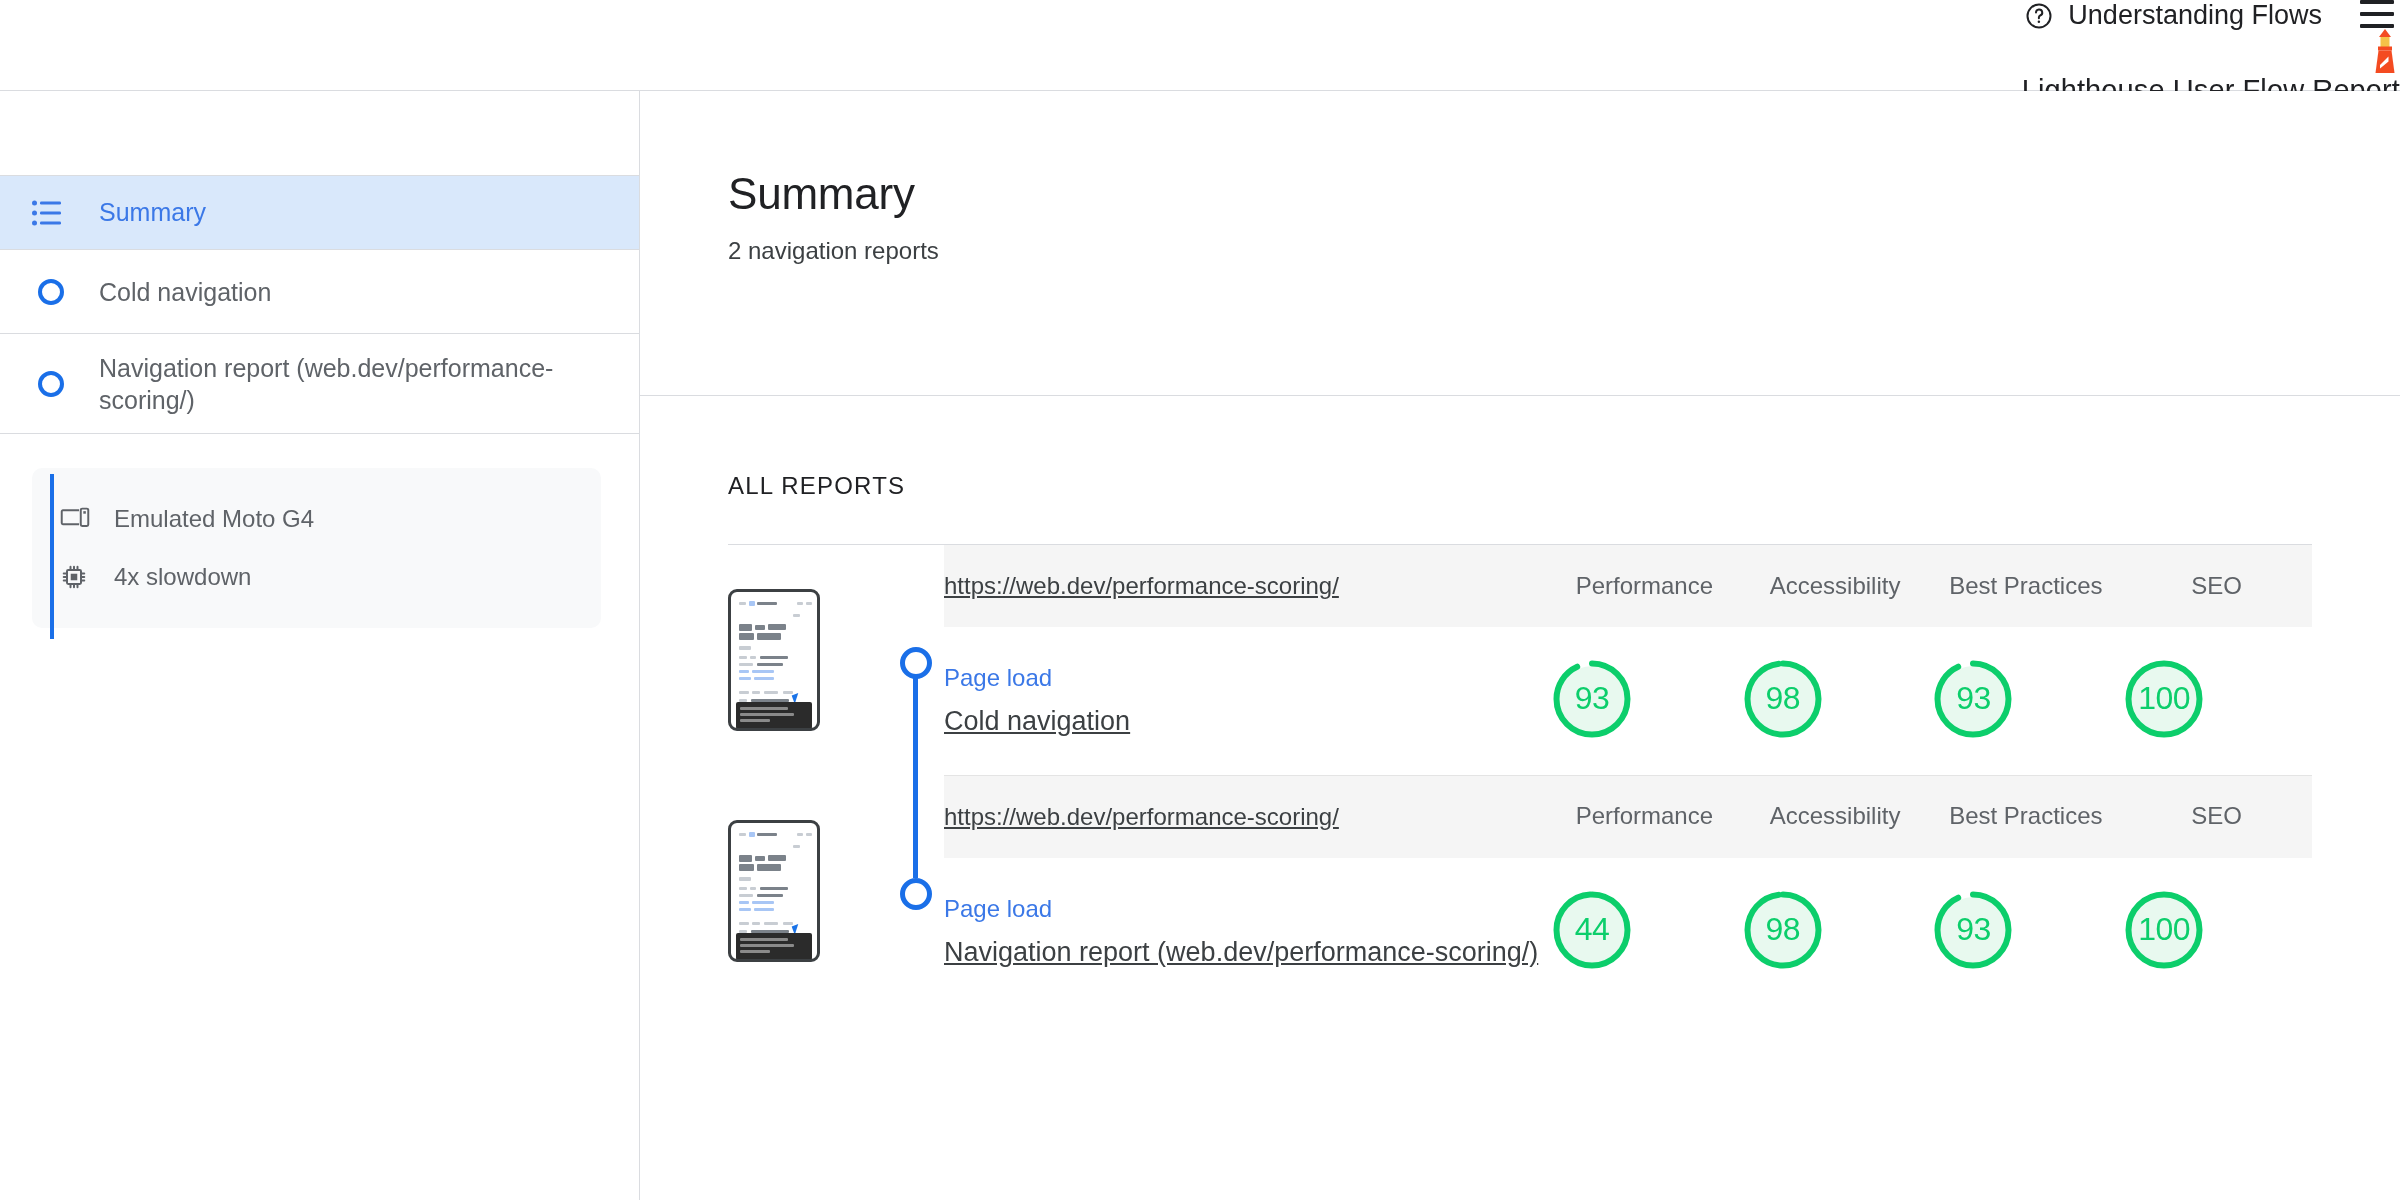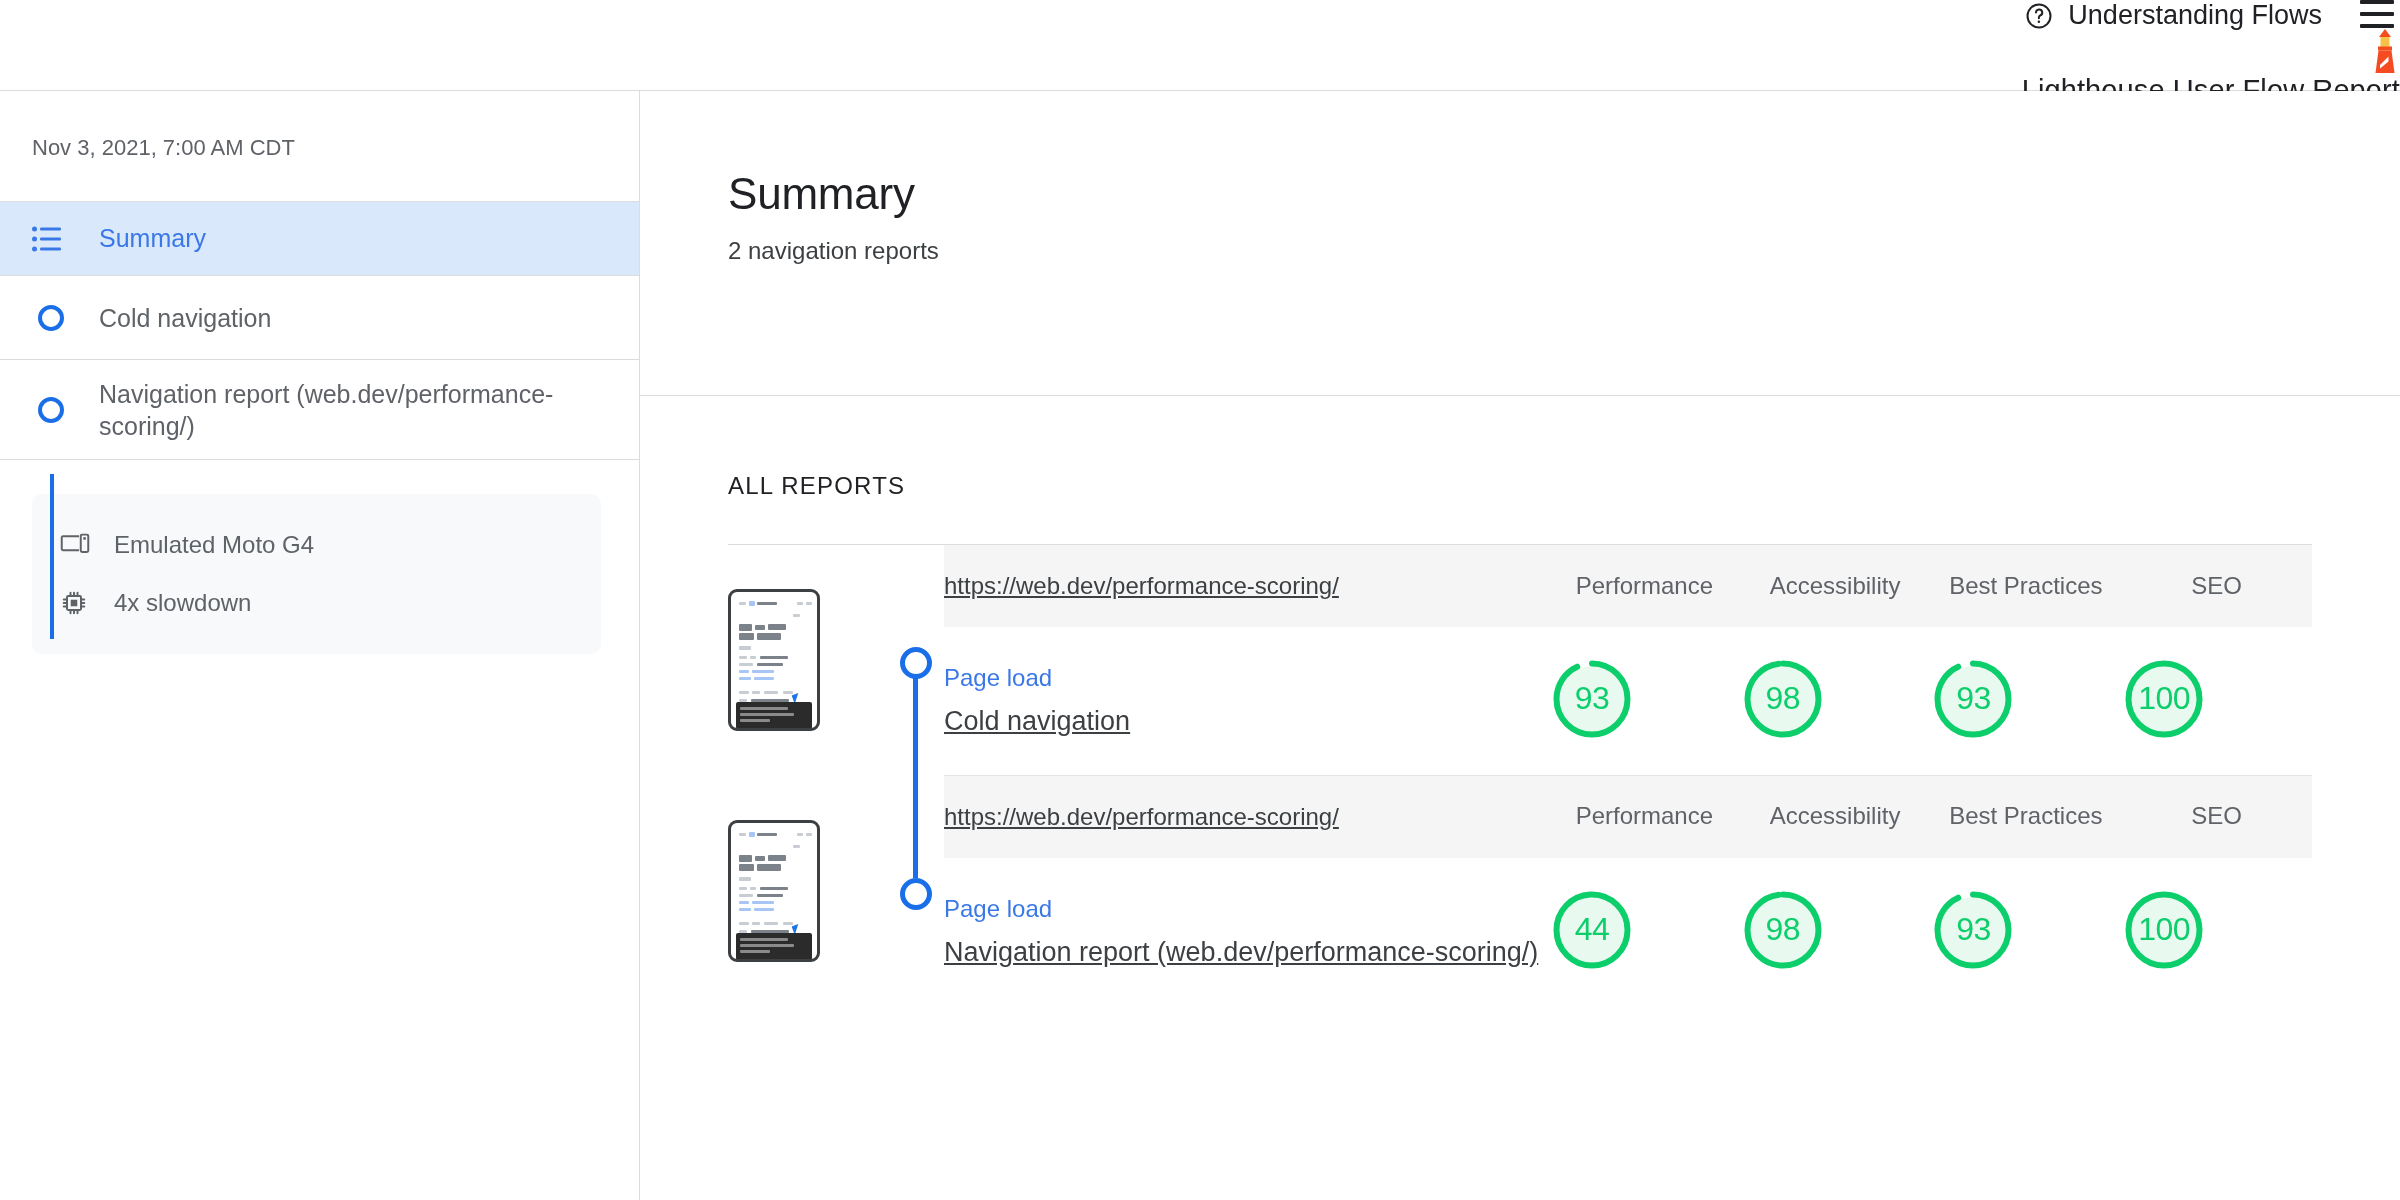--- a/index.html
+++ b/index.html
@@ -387,21 +387,20 @@
     </span>
     <span class="understanding-flows">Understanding Flows</span>
   </div>
 </div>
 
 <div class="layout">
 
   <div class="sidebar">
 
     <div class="flow-header">
-      <div class="flow-date">Nov 3, 2021, 7:00 AM CDT</div>
     </div>
 
     <div class="nav-item active">
       <span class="nav-icon">
         <svg width="30" height="26" viewBox="0 0 30 26">
           <circle cx="2.5" cy="3" r="2.5" fill="#3b78e7"></circle>
           <rect x="8" y="1.6" width="21" height="3" rx="1.3" fill="#3b78e7"></rect>
           <circle cx="2.5" cy="13" r="2.5" fill="#3b78e7"></circle>
           <rect x="8" y="11.6" width="21" height="3" rx="1.3" fill="#3b78e7"></rect>
           <circle cx="2.5" cy="23" r="2.5" fill="#3b78e7"></circle>

